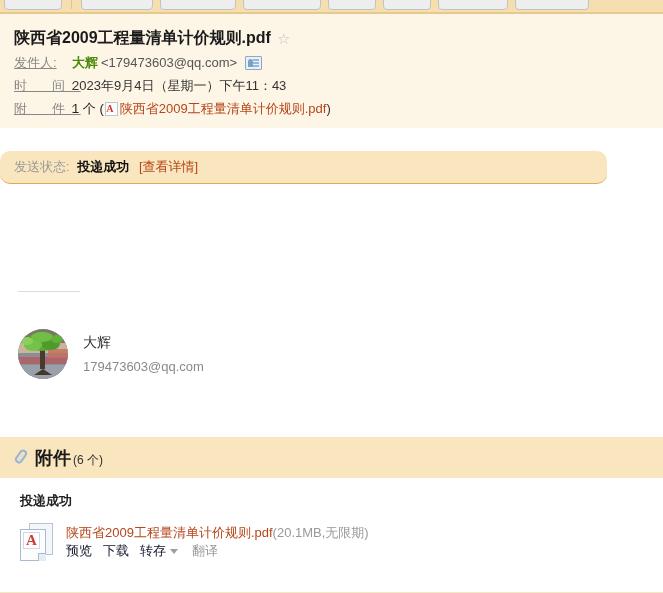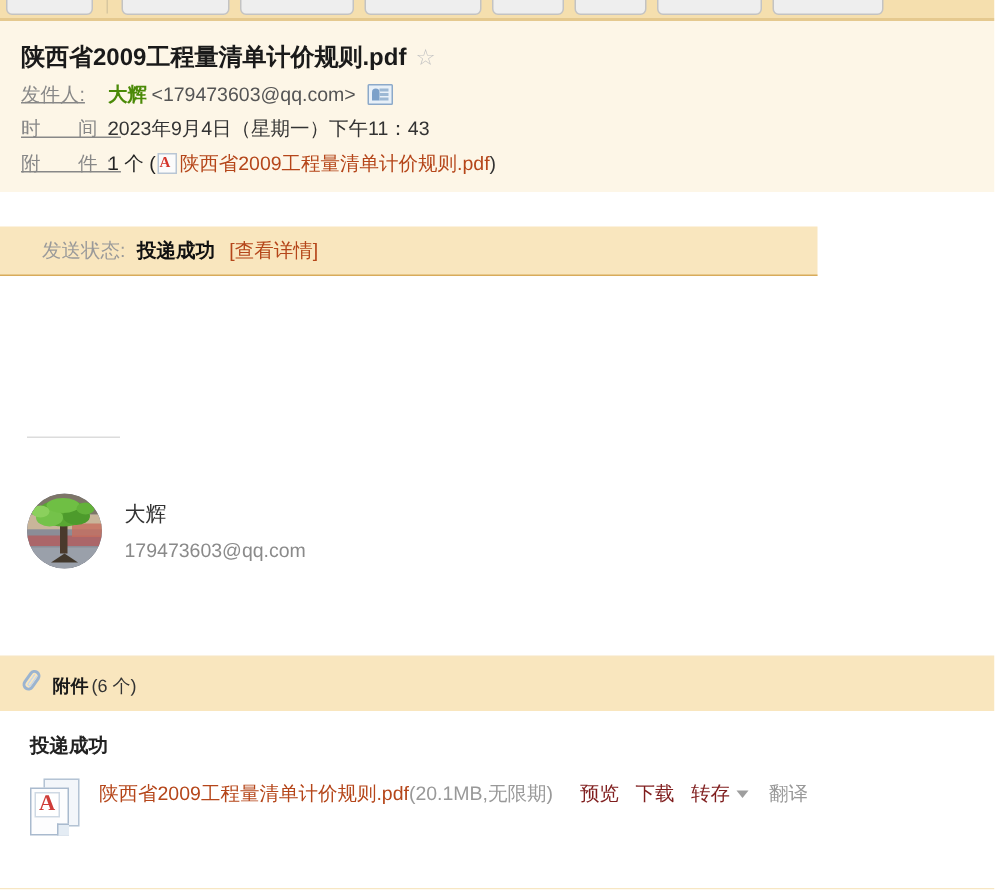--- a/index.html
+++ b/index.html
@@ -176,27 +176,28 @@
     color: #b5461a;
     text-decoration: none;
     cursor: pointer;
   }
   .paren { color: #333; }
 
   
   #send-status {
     position: absolute;
     left: 0;
-    width: 545px;
+    width: 607px;
     background: #f9e6be;
     border-bottom: 1px solid #d8ab5b;
     box-sizing: border-box;
-    padding: 7px 28px;
+    padding: 7px 14px;
     font-size: 13px;
     line-height: 18px;
+    border-radius: 10px;
   }
   #send-status .label { color: #9a9a9a; }
   #send-status .value { color: #111; font-weight: bold; margin-left: 4px;}
   #send-status .detail-link {
     color: #b5461a;
     margin-left: 6px;
     cursor: pointer;
     text-decoration: none;
   }
 
@@ -289,21 +290,21 @@
     content: "";
     position: absolute;
     left: 5.5px; top: 3px;
     width: 3px; height: 9px;
     border: 1.5px solid #c7d7e8;
     border-top: none;
     border-radius: 0 0 3px 3px;
     box-sizing: border-box;
   }
   #att-title {
-    font-size: 12px;
+    font-size: 18px;
     font-weight: bold;
     color: #1a1a1a;
   }
   #att-count-text {
     font-size: 12px;
     color: #333;
   }
   #att-panel {
     background: #ffffff;
     padding: 12px 14px 18px 14px;
@@ -367,41 +368,41 @@
     width: 15px;
     text-align: center;
     font-family: "Liberation Serif", serif;
     font-size: 15px;
     line-height: 18px;
     font-weight: bold;
     color: #cf3d39;
   }
   .att-info {
     display: flex;
-    flex-direction: row;
-    gap: 18px;
+    flex-direction: column;
+    gap: 0;
     padding-top: 2px;
   }
   .att-name-row { font-size: 13px; }
   .att-name {
     color: #b5461a;
     text-decoration: none;
     cursor: pointer;
   }
   .att-size {
     color: #999999;
   }
   .att-actions {
     display: flex;
     align-items: center;
     gap: 0px;
     font-size: 13px;
   }
   .act {
-    color: #7f1d1d;
+    color: #0f172a;
     text-decoration: none;
     cursor: pointer;
     margin-right: 11px;
   }
   .act.disabled {
     color: #999999;
     cursor: default;
   }
   .caret {
     display: inline-block;

